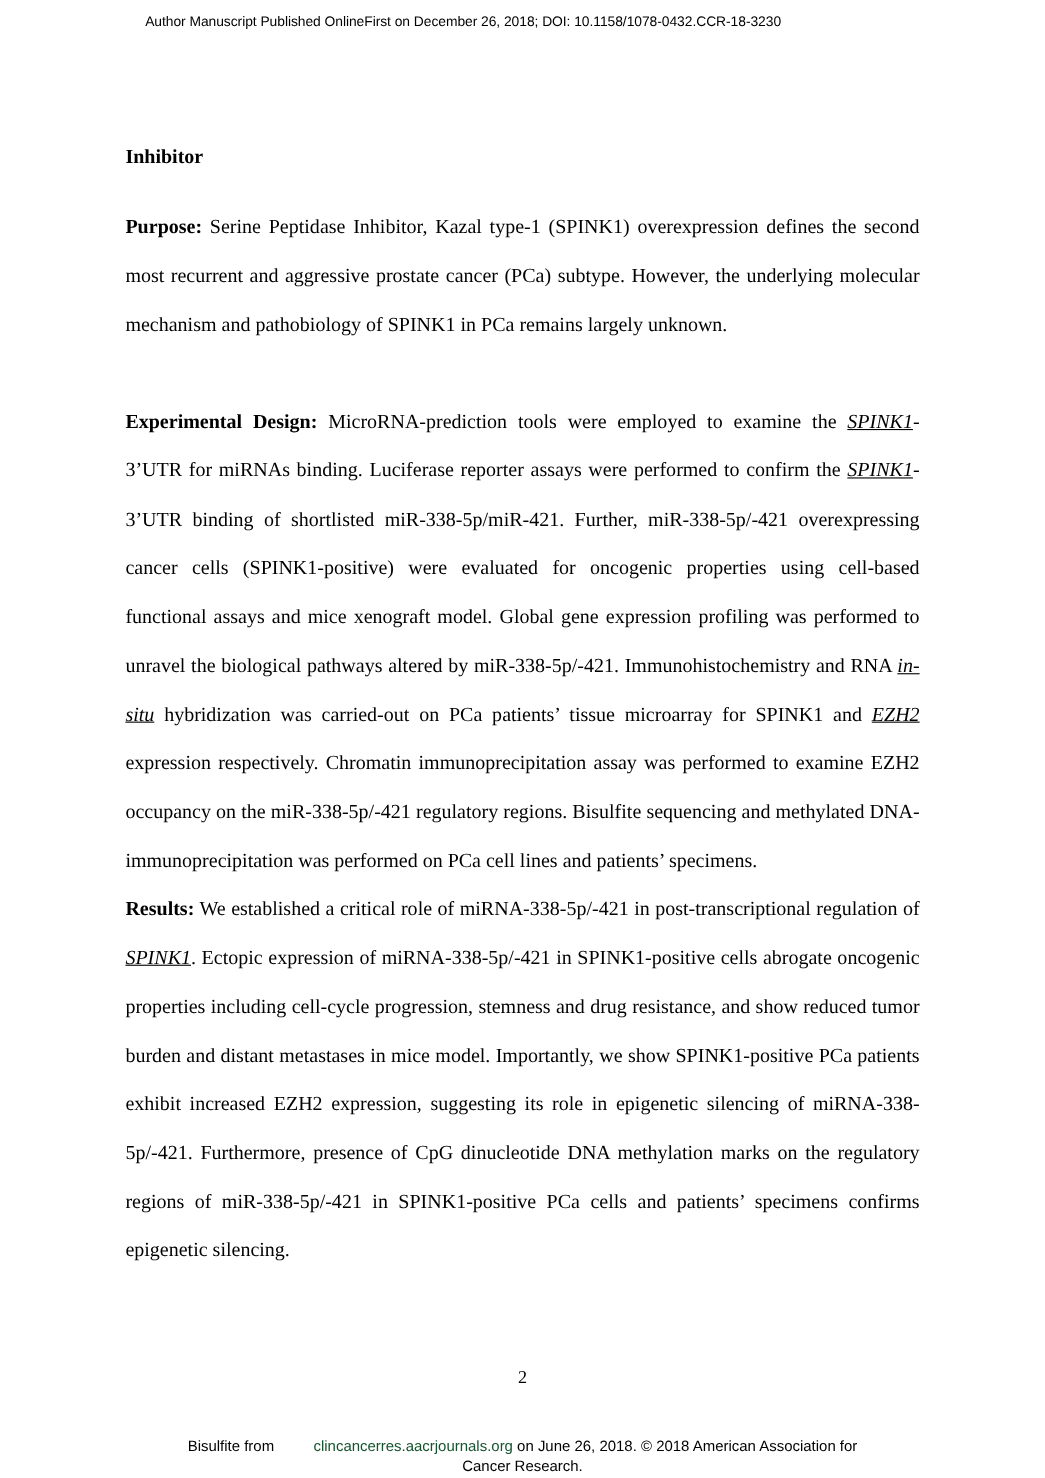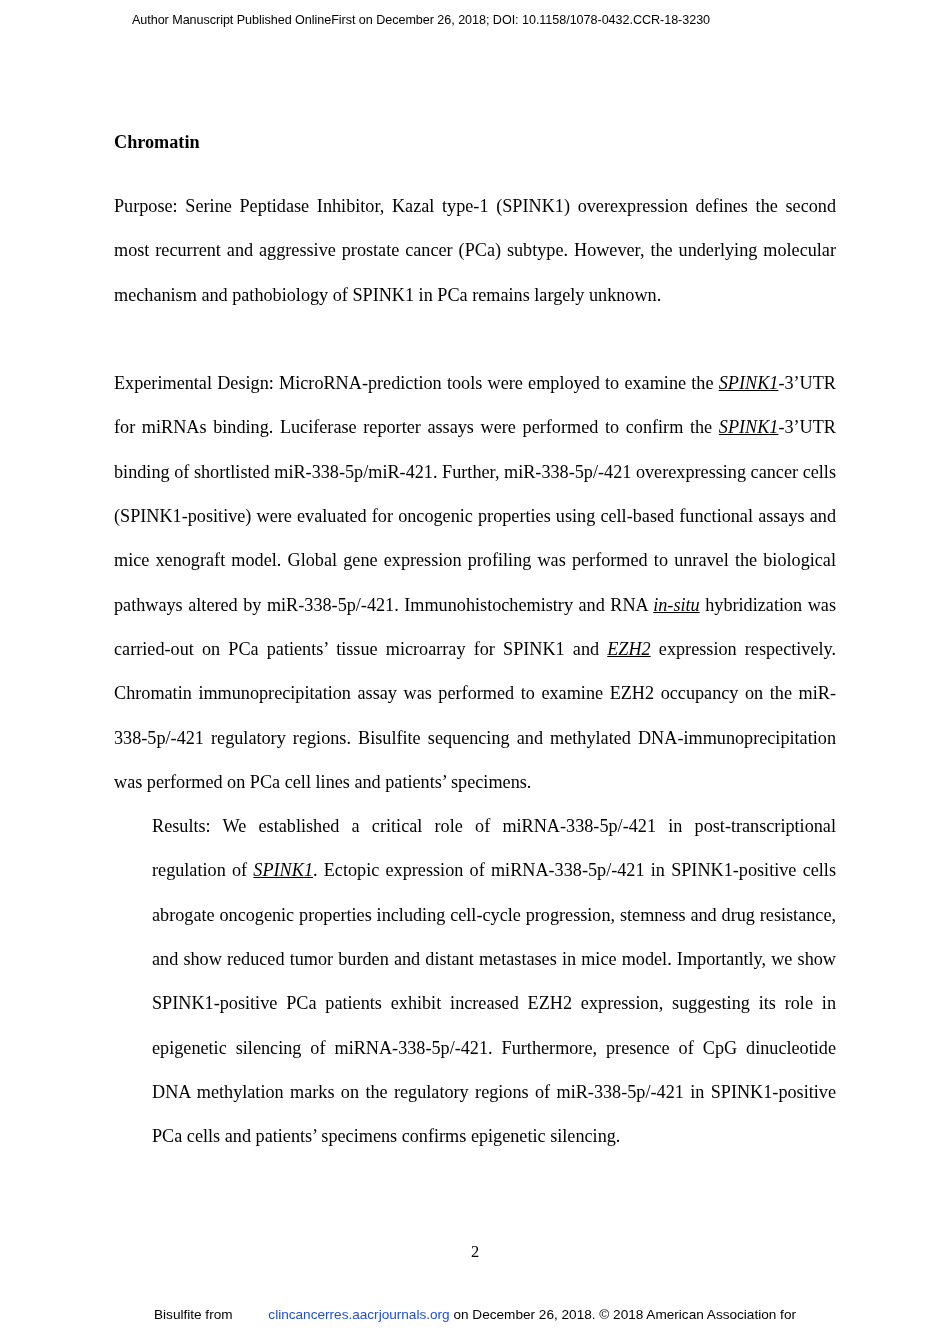--- a/index.html
+++ b/index.html
@@ -48,24 +48,24 @@
 
   .para {
     font-size: 18.2px;
     line-height: 44.3px;
     text-align: justify;
     text-justify: inter-word;
     margin: 0 0 0 0;
     
   }
   .para + .para.spaced { margin-top: 44.3px; }
-  .para.tight { margin-top: 0; margin-left: 38px; }
+  .para.tight { margin-top: 0; }
 
   .lead {
-    font-weight: normal;
+    font-weight: bold;
   }
   .ital {
     font-style: italic;
     text-decoration: underline;
   }
 
   
   .page-number {
     position: absolute;
     top: 1242px;
@@ -82,47 +82,48 @@
     top: 1306px;
     left: 0;
     width: 950px;
     text-align: center;
     font-family: "Liberation Sans", "DejaVu Sans", sans-serif;
     font-size: 13.6px;
     line-height: 17.5px;
     color: #000000;
   }
   .dl-footer .dl-link {
-    color: #1d4ed8;
+    color: #14532d;
     text-decoration: none;
     margin-left: 32px;
   }
 </style>
 </head>
 <body>
 
 <div class="pub-banner">
   <span>Author Manuscript Published OnlineFirst on December 26, 2018; DOI: 10.1158/1078-0432.CCR-18-3230</span>
 </div>
 
 <div class="page-body">
 
-  <div class="section-heading">Chromatin</div>
+  <div class="section-heading">Inhibitor</div>
 
   <p class="para">
     <span class="lead">Purpose:</span><span> Serine Peptidase Inhibitor, Kazal type-1 (SPINK1) overexpression defines the second most recurrent and aggressive prostate cancer (PCa) subtype. However, the underlying molecular mechanism and pathobiology of SPINK1 in PCa remains largely unknown.</span>
   </p>
 
   <p class="para spaced">
     <span class="lead">Experimental Design:</span><span> MicroRNA-prediction tools were employed to examine the </span><span class="ital">SPINK1</span><span>-3’UTR for miRNAs binding. Luciferase reporter assays were performed to confirm the </span><span class="ital">SPINK1</span><span>-3’UTR binding of shortlisted miR-338-5p/miR-421. Further, miR-338-5p/-421 overexpressing cancer cells (SPINK1-positive) were evaluated for oncogenic properties using cell-based functional assays and mice xenograft model. Global gene expression profiling was performed to unravel the biological pathways altered by miR-338-5p/-421. Immunohistochemistry and RNA </span><span class="ital">in-situ</span><span> hybridization was carried-out on PCa patients’ tissue microarray for SPINK1 and </span><span class="ital">EZH2</span><span> expression respectively. Chromatin immunoprecipitation assay was performed to examine EZH2 occupancy on the miR-338-5p/-421 regulatory regions. Bisulfite sequencing and methylated DNA-immunoprecipitation was performed on PCa cell lines and patients’ specimens.</span>
   </p>
 
   <p class="para tight">
     <span class="lead">Results:</span><span> We established a critical role of miRNA-338-5p/-421 in post-transcriptional regulation of </span><span class="ital">SPINK1</span><span>. Ectopic expression of miRNA-338-5p/-421 in SPINK1-positive cells abrogate oncogenic properties including cell-cycle progression, stemness and drug resistance, and show reduced tumor burden and distant metastases in mice model. Importantly, we show SPINK1-positive PCa patients exhibit increased EZH2 expression, suggesting its role in epigenetic silencing of miRNA-338-5p/-421. Furthermore, presence of CpG dinucleotide DNA methylation marks on the regulatory regions of miR-338-5p/-421 in SPINK1-positive PCa cells and patients’ specimens confirms epigenetic silencing.</span>
   </p>
 
 </div>
 
 <div class="page-number">2</div>
 
 <div class="dl-footer">
-  <span>Bisulfite from </span><a class="dl-link" href="#">clincancerres.aacrjournals.org</a><span> on December 26, 2018. © 2018 American Association for</span>
+  <span>Bisulfite from </span><a class="dl-link" href="#">clincancerres.aacrjournals.org</a><span> on June 26, 2018. © 2018 American Association for</span>
+  <div>Cancer Research.</div>
 </div>
 
 </body></html>

